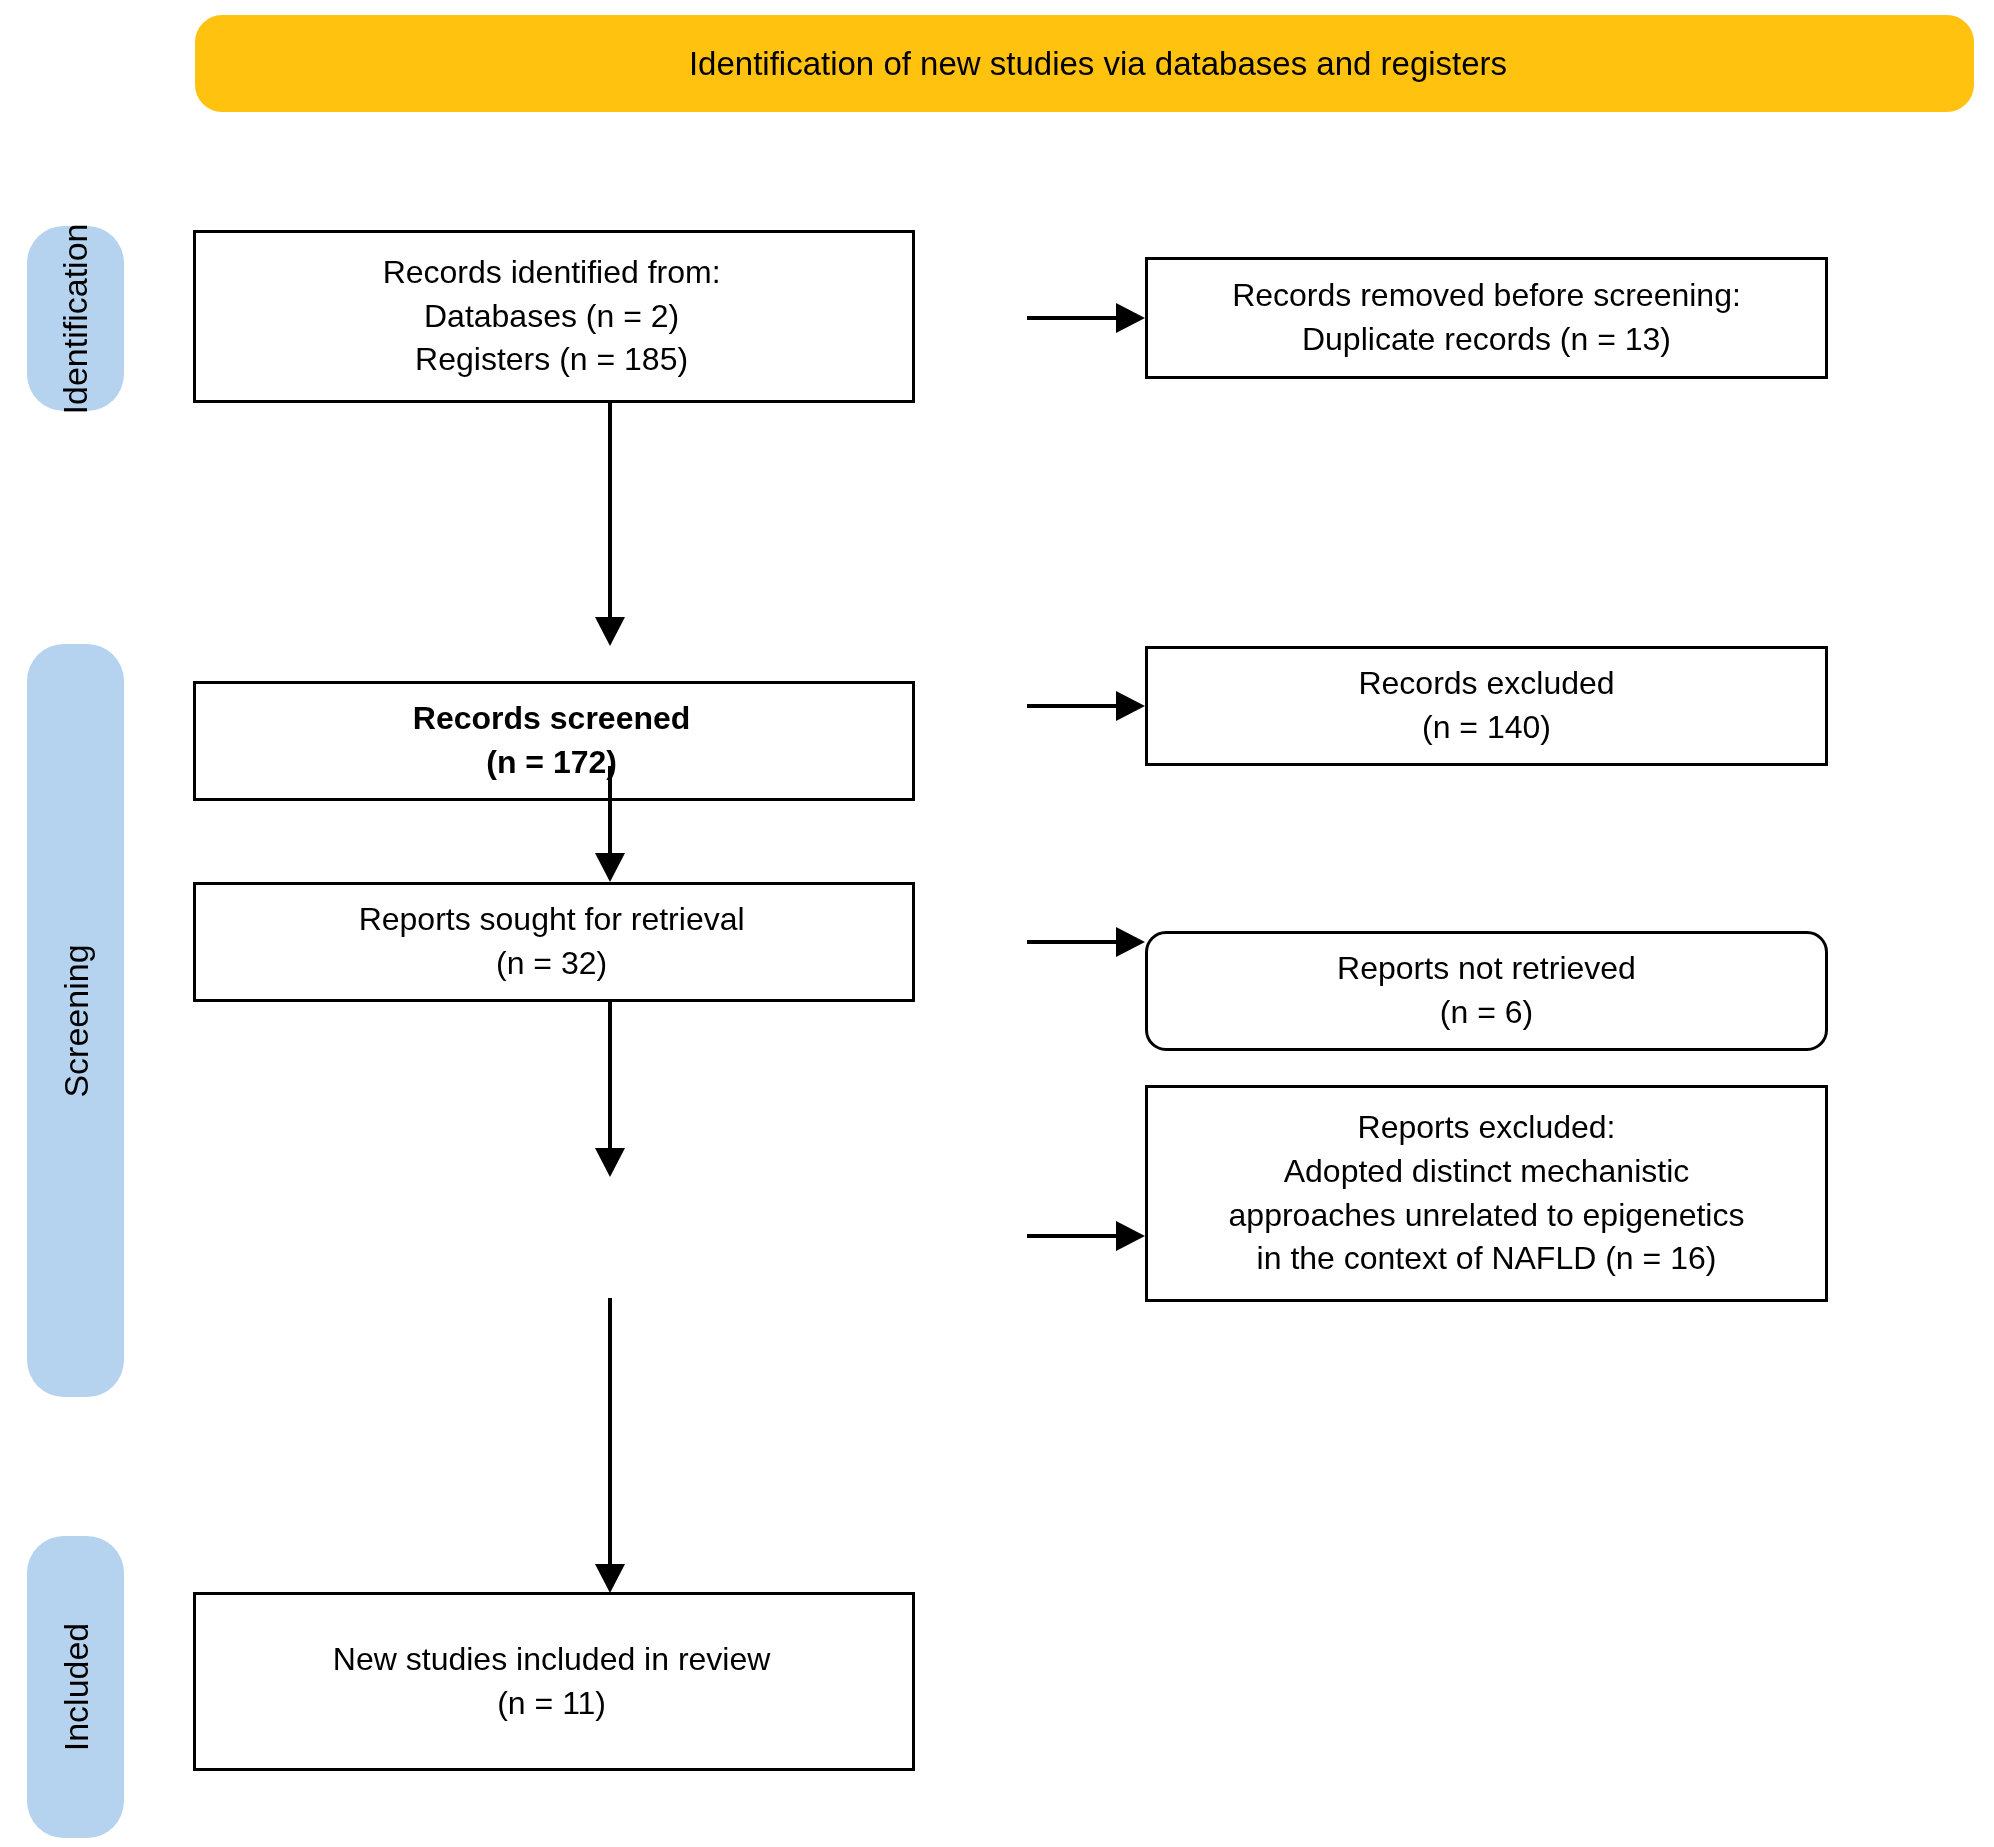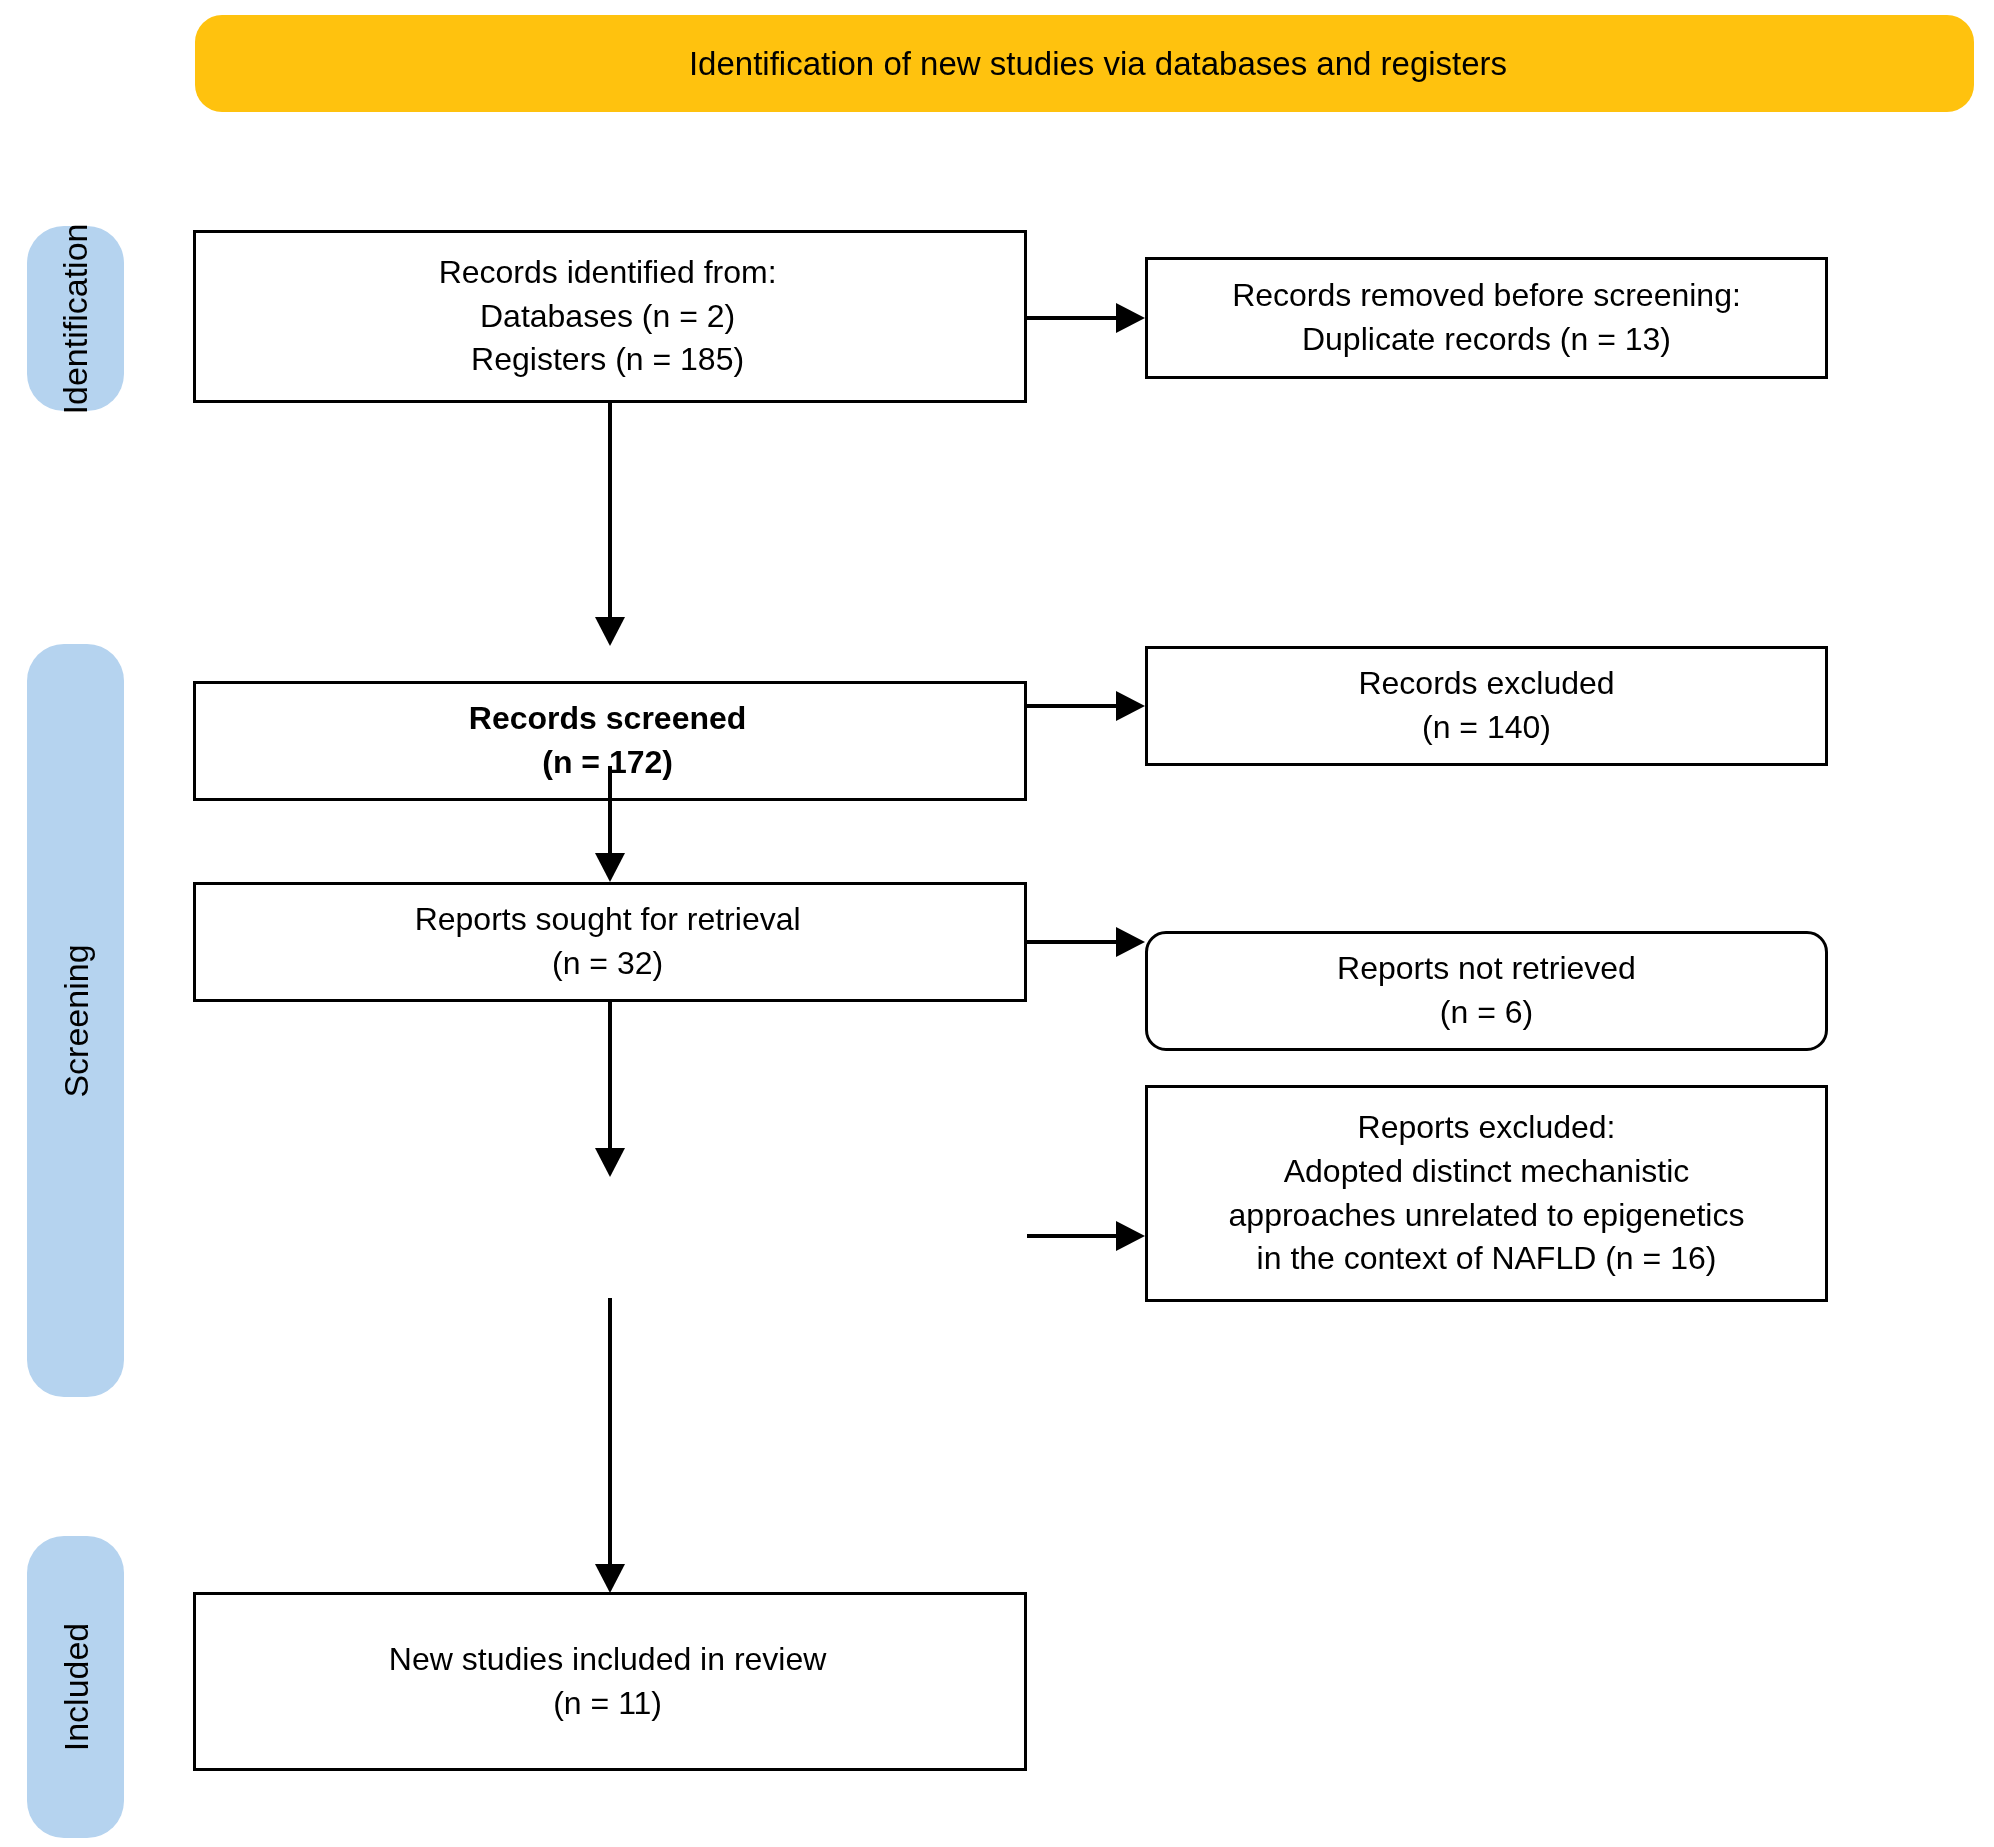--- a/index.html
+++ b/index.html
@@ -59,21 +59,21 @@
     background: #ffffff;
     border: 3.2px solid var(--box-border);
     display: flex; align-items: center; justify-content: center;
     text-align: center;
     font-size: 32px;
     line-height: 1.36;
     padding: 5.1px 12.8px;
   }
   .box-text { white-space: pre-line; }
 
-  .col-left  { left: 193px;  width: 834px; padding-left: 8px; }
+  .col-left  { left: 193px;  width: 722px; padding-left: 8px; }
   .col-right { left: 1145px; width: 683px; }
 
   .box-identified       { top: 230px;  height: 173px; }
   .box-removed          { top: 257px;  height: 122px; }
   .box-screened         { top: 681px; height: 120px; font-weight: bold; }
   .box-excluded         { top: 646px; height: 120px; }
   .box-sought           { top: 882px; height: 120px; }
   .box-not-retrieved    { top: 931px; height: 120px; border-radius: 21px; }
   .box-assessed         { top: 1177px; height: 121px; }
   .box-reports-excluded { top: 1085px; height: 217px; }

